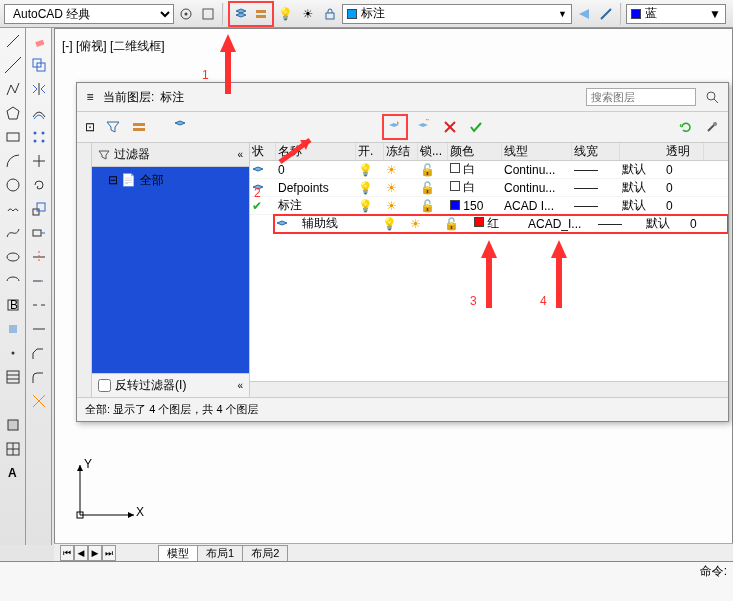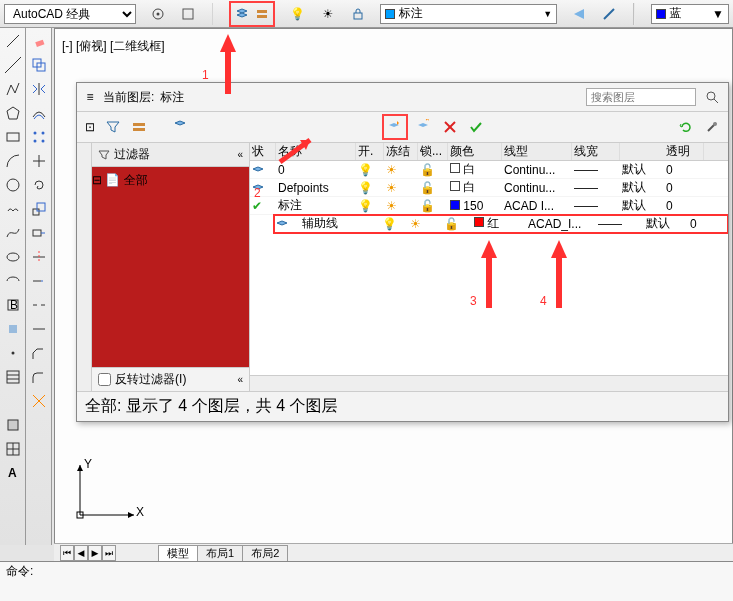--- a/index.html
+++ b/index.html
@@ -1,19 +1,19 @@
 <!DOCTYPE html>
 <html><head>
 <meta charset="utf-8">
 <style>
   * { box-sizing: border-box; margin: 0; padding: 0; font-family: "Microsoft YaHei", sans-serif; font-size: 12px; }
   body { background: #e5e5e5; width: 733px; height: 601px; overflow: hidden; position: relative; }
 
   
-  .topbar { height: 28px; background: linear-gradient(#f6f6f6,#e2e2e2); border-bottom: 1px solid #999; display: flex; align-items: center; padding: 0 4px; gap: 14px; }
+  .topbar { height: 28px; background: linear-gradient(#f6f6f6,#e2e2e2); border-bottom: 1px solid #999; display: flex; align-items: center; padding: 0 4px; gap: 2px; }
   .ws-select { width: 170px; height: 20px; border: 1px solid #888; background: #fff; font-size: 12px; padding: 1px 4px; }
   .sep { width: 2px; height: 22px; background: linear-gradient(90deg,#aaa,#fff); margin: 0 2px; }
   .tb-btn { width: 20px; height: 20px; display: inline-flex; align-items: center; justify-content: center; border: 1px solid transparent; }
   .highlight-box { border: 2px solid #ff4040; padding: 1px; display: inline-flex; }
   .layer-combo { width: 230px; height: 20px; border: 1px solid #888; background: #fff; display: flex; align-items: center; padding: 1px 4px; gap: 4px; }
   .layer-combo .tri { margin-left: auto; font-size: 9px; }
   .color-combo { width: 100px; height: 20px; border: 1px solid #888; background: #fff; display: flex; align-items: center; padding: 1px 4px; gap: 4px; }
   .swatch { width: 10px; height: 10px; border: 1px solid #444; display: inline-block; }
 
   
@@ -29,42 +29,42 @@
   .layer-dlg { position: absolute; left: 76px; top: 82px; right: 4px; height: 340px; background: #f3f3f3; border: 1px solid #888; box-shadow: 2px 2px 6px rgba(0,0,0,.3); display: flex; flex-direction: column; }
   .layer-dlg .cur { padding: 4px 6px; border-bottom: 1px solid #ccc; display: flex; align-items: center; gap: 6px; }
   .search-box { margin-left: auto; display: flex; align-items: center; border: 1px solid #aaa; background: #fff; padding: 1px 4px; width: 110px; height: 18px; }
   .search-box input { border: none; outline: none; width: 72px; font-size: 11px; }
   .dlg-tool { padding: 2px 6px; border-bottom: 1px solid #ccc; display: flex; align-items: center; gap: 6px; }
   .dlg-tool .spacer { flex: 1; }
   .dlg-body { flex: 1; display: flex; overflow: hidden; }
   .dlg-left-rail { width: 18px; background: #eee; border-right: 1px solid #ccc; display: flex; flex-direction: column; align-items: center; gap: 4px; padding-top: 4px; }
   .filter-panel { width: 190px; border-right: 1px solid #ccc; display: flex; flex-direction: column; }
   .filter-hdr { padding: 3px 6px; background: #ececec; border-bottom: 1px solid #ccc; display: flex; align-items: center; }
-  .filter-tree { flex: 1; padding: 4px 0; font-size: 12px; background: #b91c1c; }
+  .filter-tree { flex: 1; padding: 4px 16px; font-size: 12px; background: #1d4ed8; }
   .tree-item { padding: 1px 0; }
   .tree-child { padding-left: 30px; }
   .filter-invert { padding: 3px 6px; display: flex; align-items: center; gap: 4px; border-top: 1px solid #ccc; }
 
   .grid-panel { flex: 1; display: flex; flex-direction: column; }
   .grid-hdr, .grid-row { display: grid; grid-template-columns: 26px 80px 28px 34px 30px 54px 70px 48px 44px 40px; align-items: center; height: 18px; }
   .grid-hdr { background: #ececec; border-bottom: 1px solid #ccc; font-size: 11px; }
   .grid-hdr > div { padding: 0 2px; border-right: 1px solid #ddd; overflow: hidden; white-space: nowrap; }
   .grid-body { flex: 1; background: #fff; overflow: auto; position: relative; }
   .grid-row { border-bottom: 1px solid #f4f4f4; font-size: 11px; }
   .grid-row > div { padding: 0 2px; white-space: nowrap; overflow: hidden; }
   .grid-row.hl { outline: 2px solid #ff3030; outline-offset: -1px; margin-left: 24px; }
   .hscroll { height: 16px; background: #eee; border-top: 1px solid #ccc; }
-  .status-line { padding: 4px 8px; border-top: 1px solid #ccc; font-size: 16px; }
+  .status-line { padding: 4px 8px; border-top: 1px solid #ccc; font-size: 11px; }
 
   
   .tabs { position: absolute; left: 54px; right: 0; bottom: 40px; height: 18px; background: #eee; border-top: 1px solid #aaa; display: flex; align-items: flex-end; padding-left: 6px; }
   .tab-btn { border: 1px solid #999; border-bottom: none; background: #fff; padding: 0 8px; height: 16px; font-size: 11px; margin-right: -1px; }
   .tab-nav { width: 14px; height: 16px; border: 1px solid #999; background: #f4f4f4; font-size: 9px; display: inline-flex; align-items: center; justify-content: center; }
 
-  .cmd-area { position: absolute; left: 0; right: 0; bottom: 0; height: 40px; background: #f7f7f7; border-top: 1px solid #888; padding: 2px 6px; font-family: Consolas, monospace; font-size: 12px; line-height: 15px; }
+  .cmd-area { position: absolute; left: 0; right: 0; bottom: 0; height: 40px; background: #f7f7f7; border-top: 1px solid #888; padding: 2px 6px; font-family: Consolas, monospace; font-size: 12px; line-height: 15px; text-align: right; }
 
   
   .annot { position: absolute; color: #ff3030; pointer-events: none; font-size: 28px; font-family: "Comic Sans MS","Segoe Script",cursive; }
   .arrow-up { width: 0; height: 0; border-left: 8px solid transparent; border-right: 8px solid transparent; border-bottom: 18px solid #ff3030; position: relative; }
   .arrow-stem { width: 6px; background: #ff3030; display: block; }
   .ann-vert { display: flex; flex-direction: column; align-items: center; }
 
   
   svg { display: block; }
 

